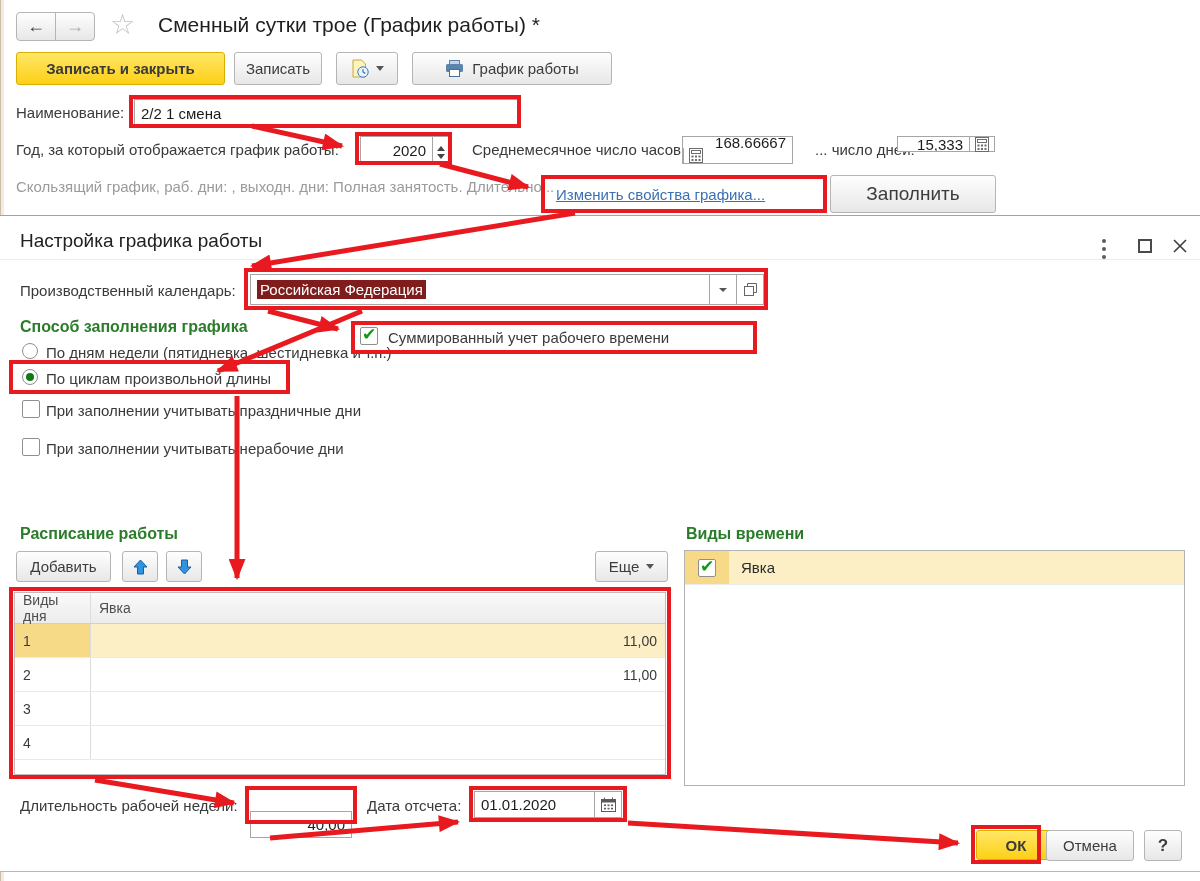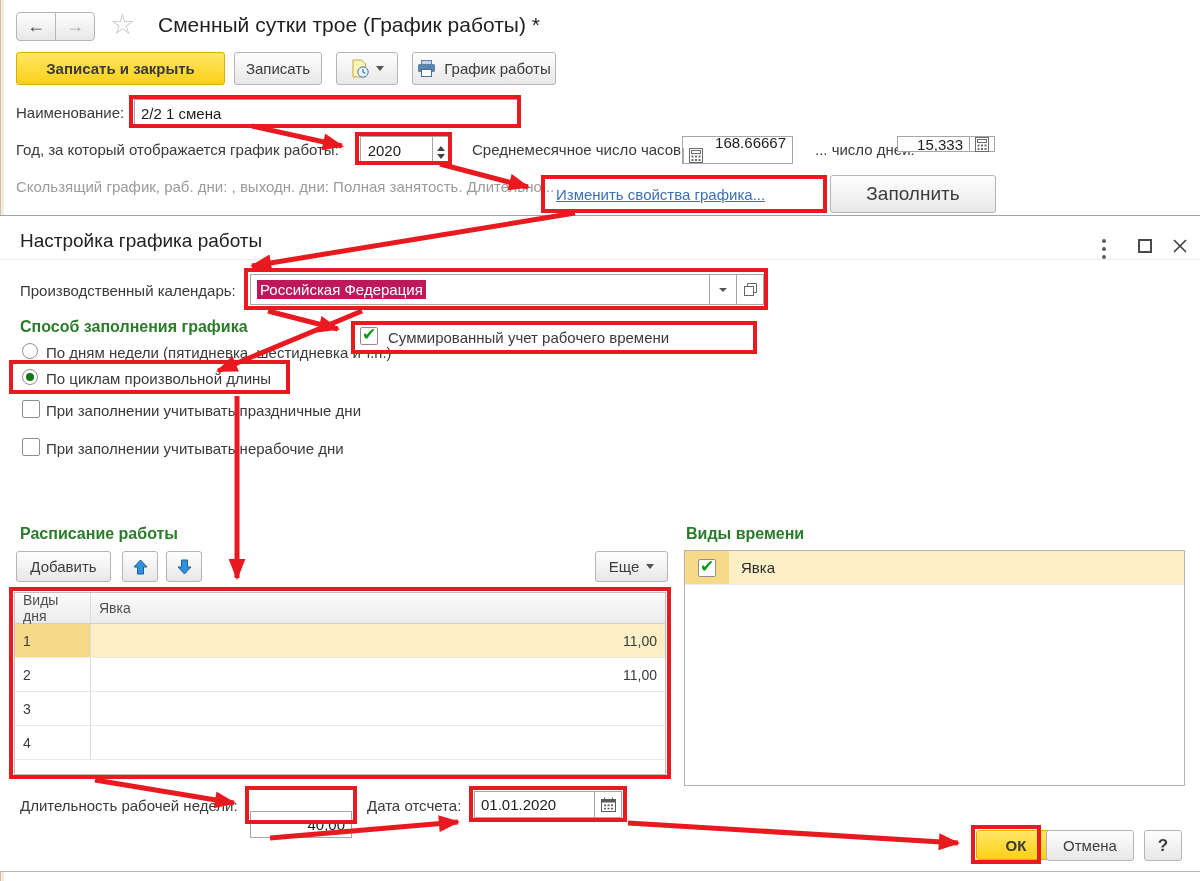--- a/index.html
+++ b/index.html
@@ -76,38 +76,38 @@
   <div class="btn" style="left:336px;top:52px;width:62px;height:33px;gap:6px;">
     <span style="display:flex;">
       <svg width="20" height="20" viewBox="0 0 20 20">
         <path d="M3,1 h8.5 l4,4 v13 h-12.5 z" fill="#fdf3bd" stroke="#c9a93f"></path>
         <circle cx="13" cy="13" r="5.2" fill="#eaf3fc" stroke="#3f7ab8"></circle>
         <path d="M13,10.2 v2.8 l2.3,1.4" stroke="#3f7ab8" fill="none" stroke-width="1.3"></path>
       </svg>
     </span>
     <span class="caret"></span>
   </div>
-  <div class="btn" style="left:412px;top:52px;width:144px;height:33px;gap:8px;">
+  <div class="btn" style="left:412px;top:52px;width:200px;height:33px;gap:8px;">
     <span style="display:flex;">
       <svg width="19" height="17" viewBox="0 0 19 17">
         <rect x="4.5" y="0.5" width="10" height="4" fill="#c3d4e6" stroke="#5b84ad"></rect>
         <rect x="1" y="4" width="17" height="8" rx="1.5" fill="#5b84ad"></rect>
         <rect x="4.5" y="9.5" width="10" height="7" fill="#ffffff" stroke="#4a6f94"></rect>
       </svg>
     </span>
     <span>График работы</span>
   </div>
 
   <div class="lbl" style="left:16px;top:104px;">Наименование:</div>
   <div class="fld" style="left:134px;top:99px;width:384px;height:28px;">
     <div class="val">2/2 1 смена</div>
   </div>
 
   <div class="lbl" style="left:16px;top:141px;">Год, за который отображается график работы:</div>
-  <div class="fld" style="left:360px;top:136px;width:90px;height:28px;gap:25px;">
+  <div class="fld" style="left:360px;top:136px;width:90px;height:28px;">
     <div class="val num">2020</div>
     <div class="side" style="width:16px;flex-direction:column;">
       <div class="tri-up" style="margin:4px 0 3px;"></div>
       <div class="tri-dn"></div>
     </div>
   </div>
   <div class="lbl" style="left:472px;top:141px;">Среднемесячное число часов:</div>
   <div class="fld" style="left:682px;top:136px;width:111px;height:28px;flex-direction:column;">
     <div class="val num">168,66667</div>
     <div class="side" style="width:24px;">
@@ -165,21 +165,21 @@
 <div class="abs" style="left:1172px;top:238px;display:flex;">
   <svg width="16" height="16" viewBox="0 0 16 16">
       <path d="M2,2 L14,14 M14,2 L2,14" stroke="#3f3f3f" stroke-width="1.6"></path>
     </svg>
 </div>
 <div class="abs" style="left:0;top:259px;width:1200px;height:1px;background:#ececec;"></div>
 
 <div class="lbl" style="left:20px;top:282px;">Производственный календарь:</div>
 <div class="fld" style="left:250px;top:274px;width:514px;height:31px;">
   <div class="val">
-    <span style="background:#be185d;color:#ffffff;padding:1px 3px;">Российская Федерация</span>
+    <span style="background:#7f1d1d;color:#ffffff;padding:1px 3px;">Российская Федерация</span>
   </div>
   <div class="side" style="width:26px;">
     <span class="caret" style="border-top-width:4px;"></span>
   </div>
   <div class="side" style="width:26px;">
     <span style="display:flex;">
       <svg width="13" height="13" viewBox="0 0 13 13">
         <path d="M3.5,3.5 v-3 h9 v9 h-3" fill="none" stroke="#666"></path>
         <rect x="0.5" y="3.5" width="9" height="9" fill="#fff" stroke="#666"></rect>
       </svg>

